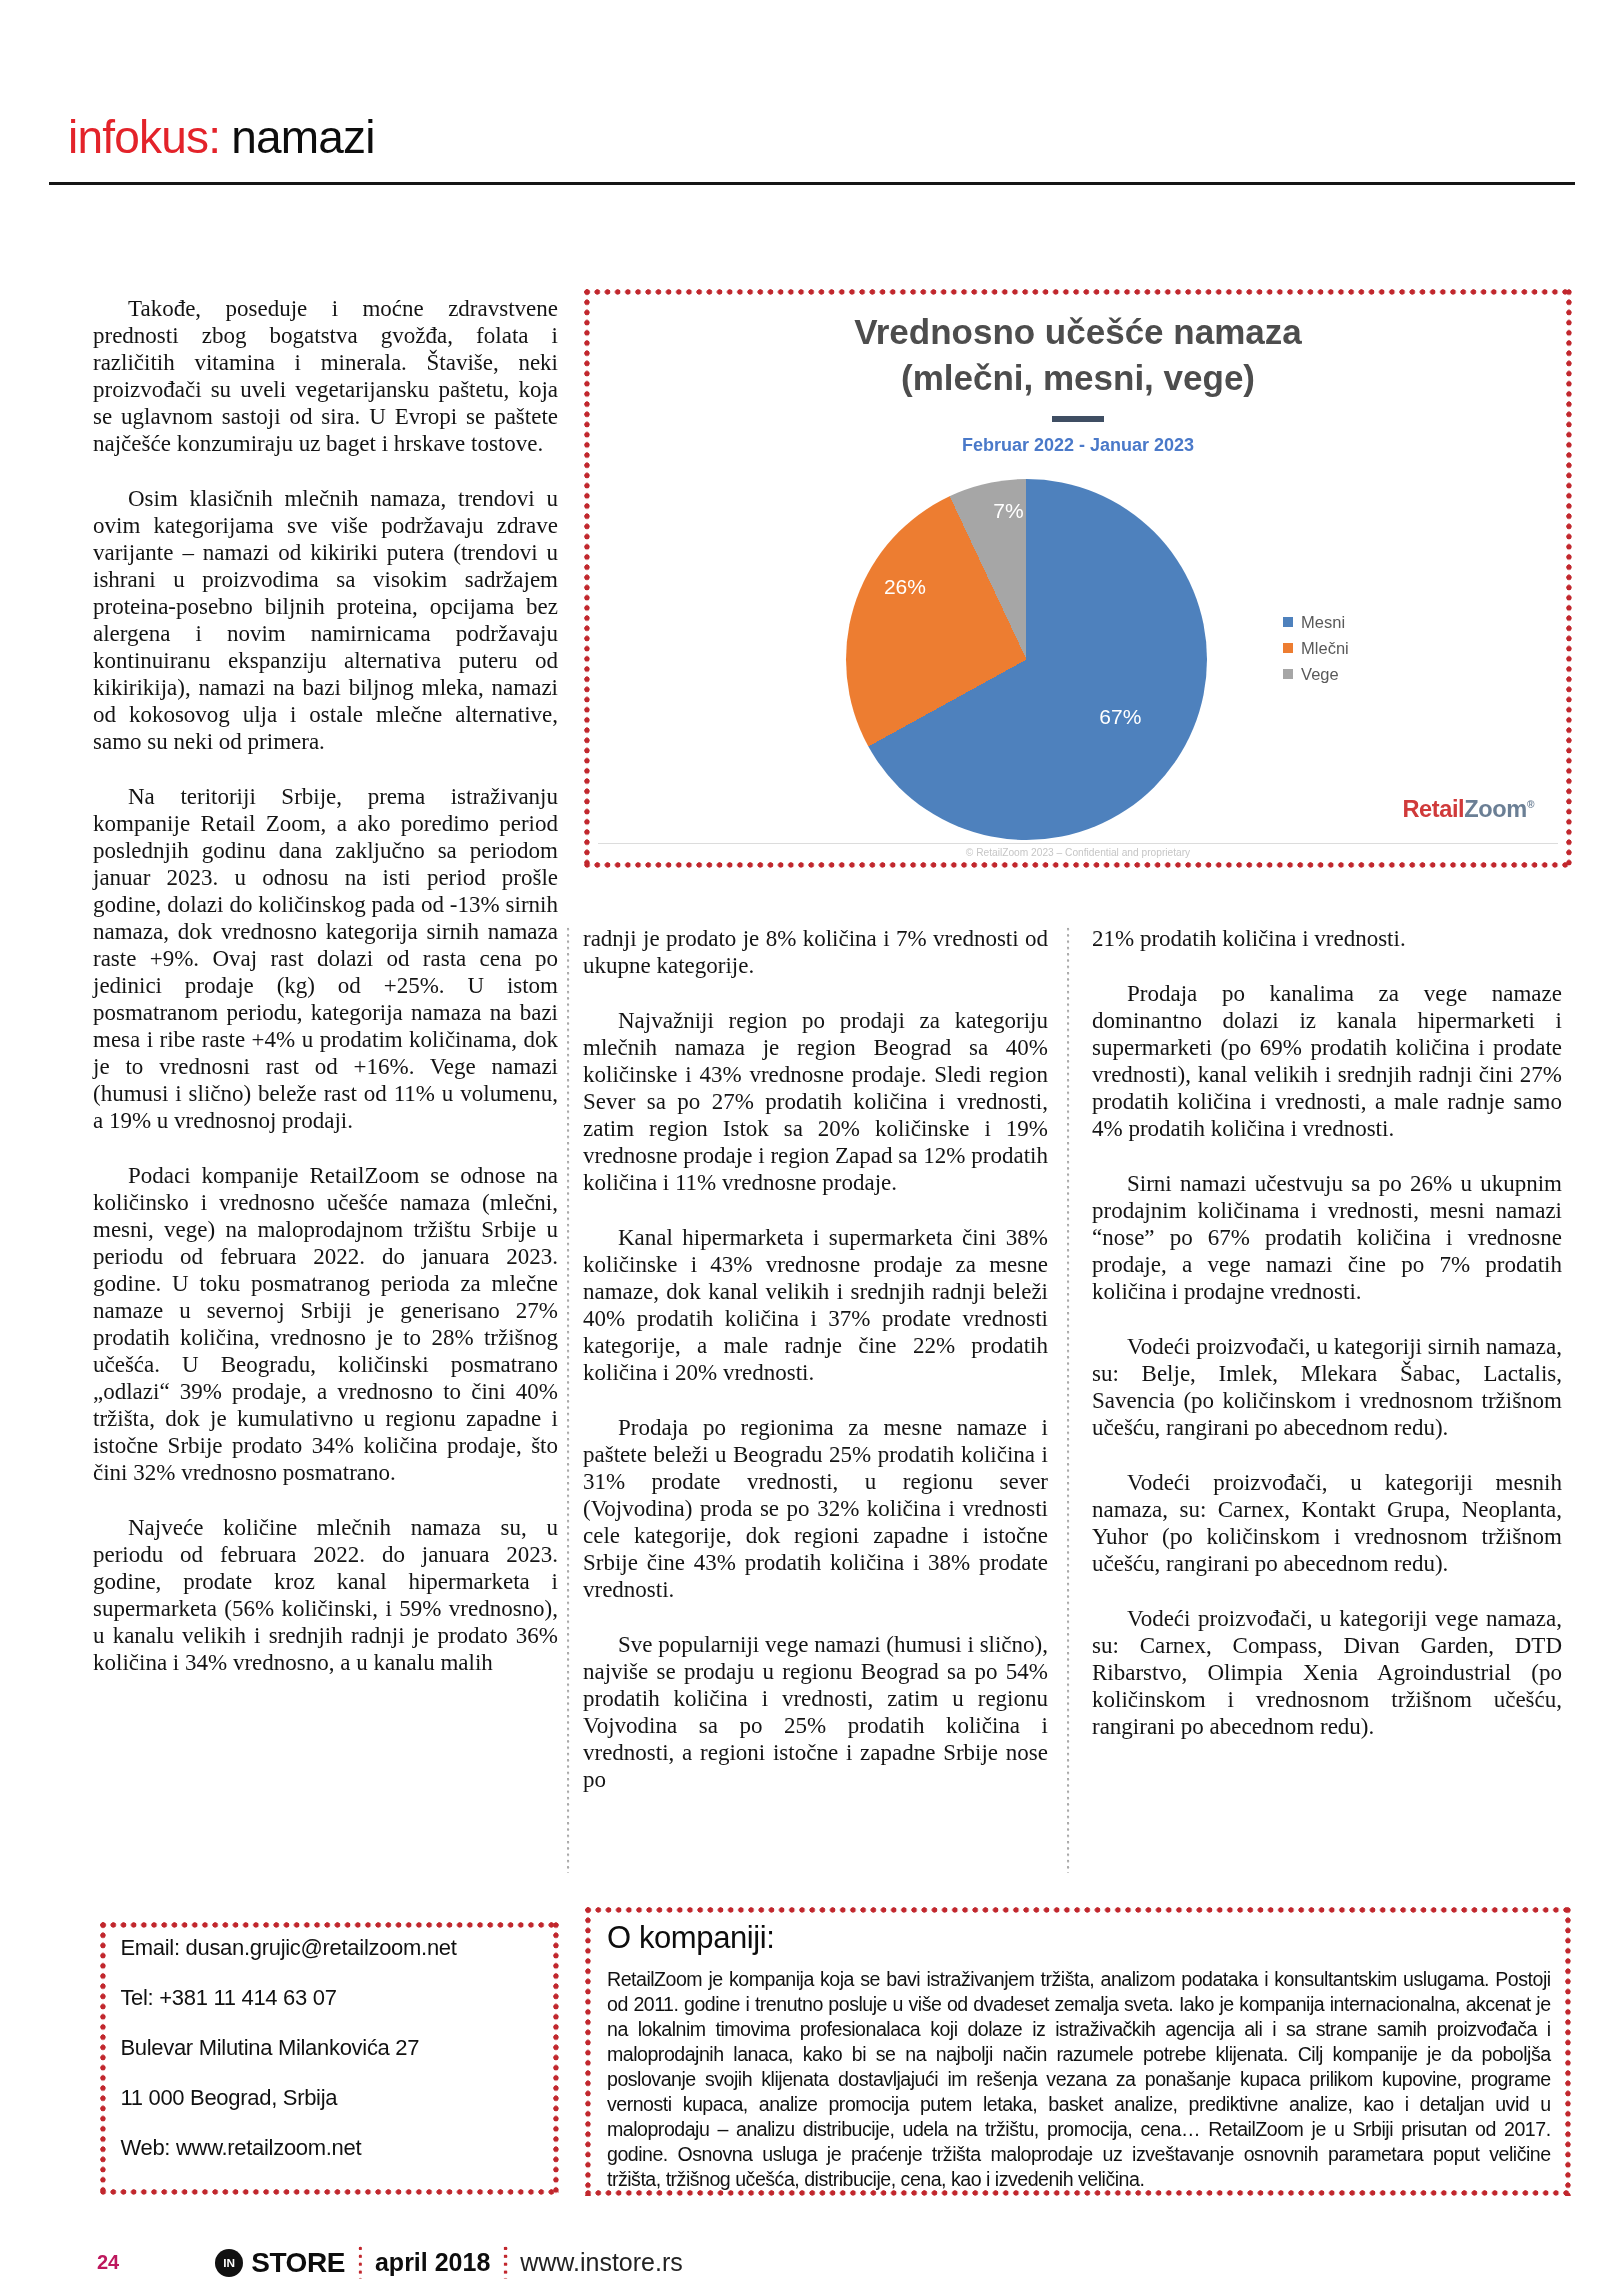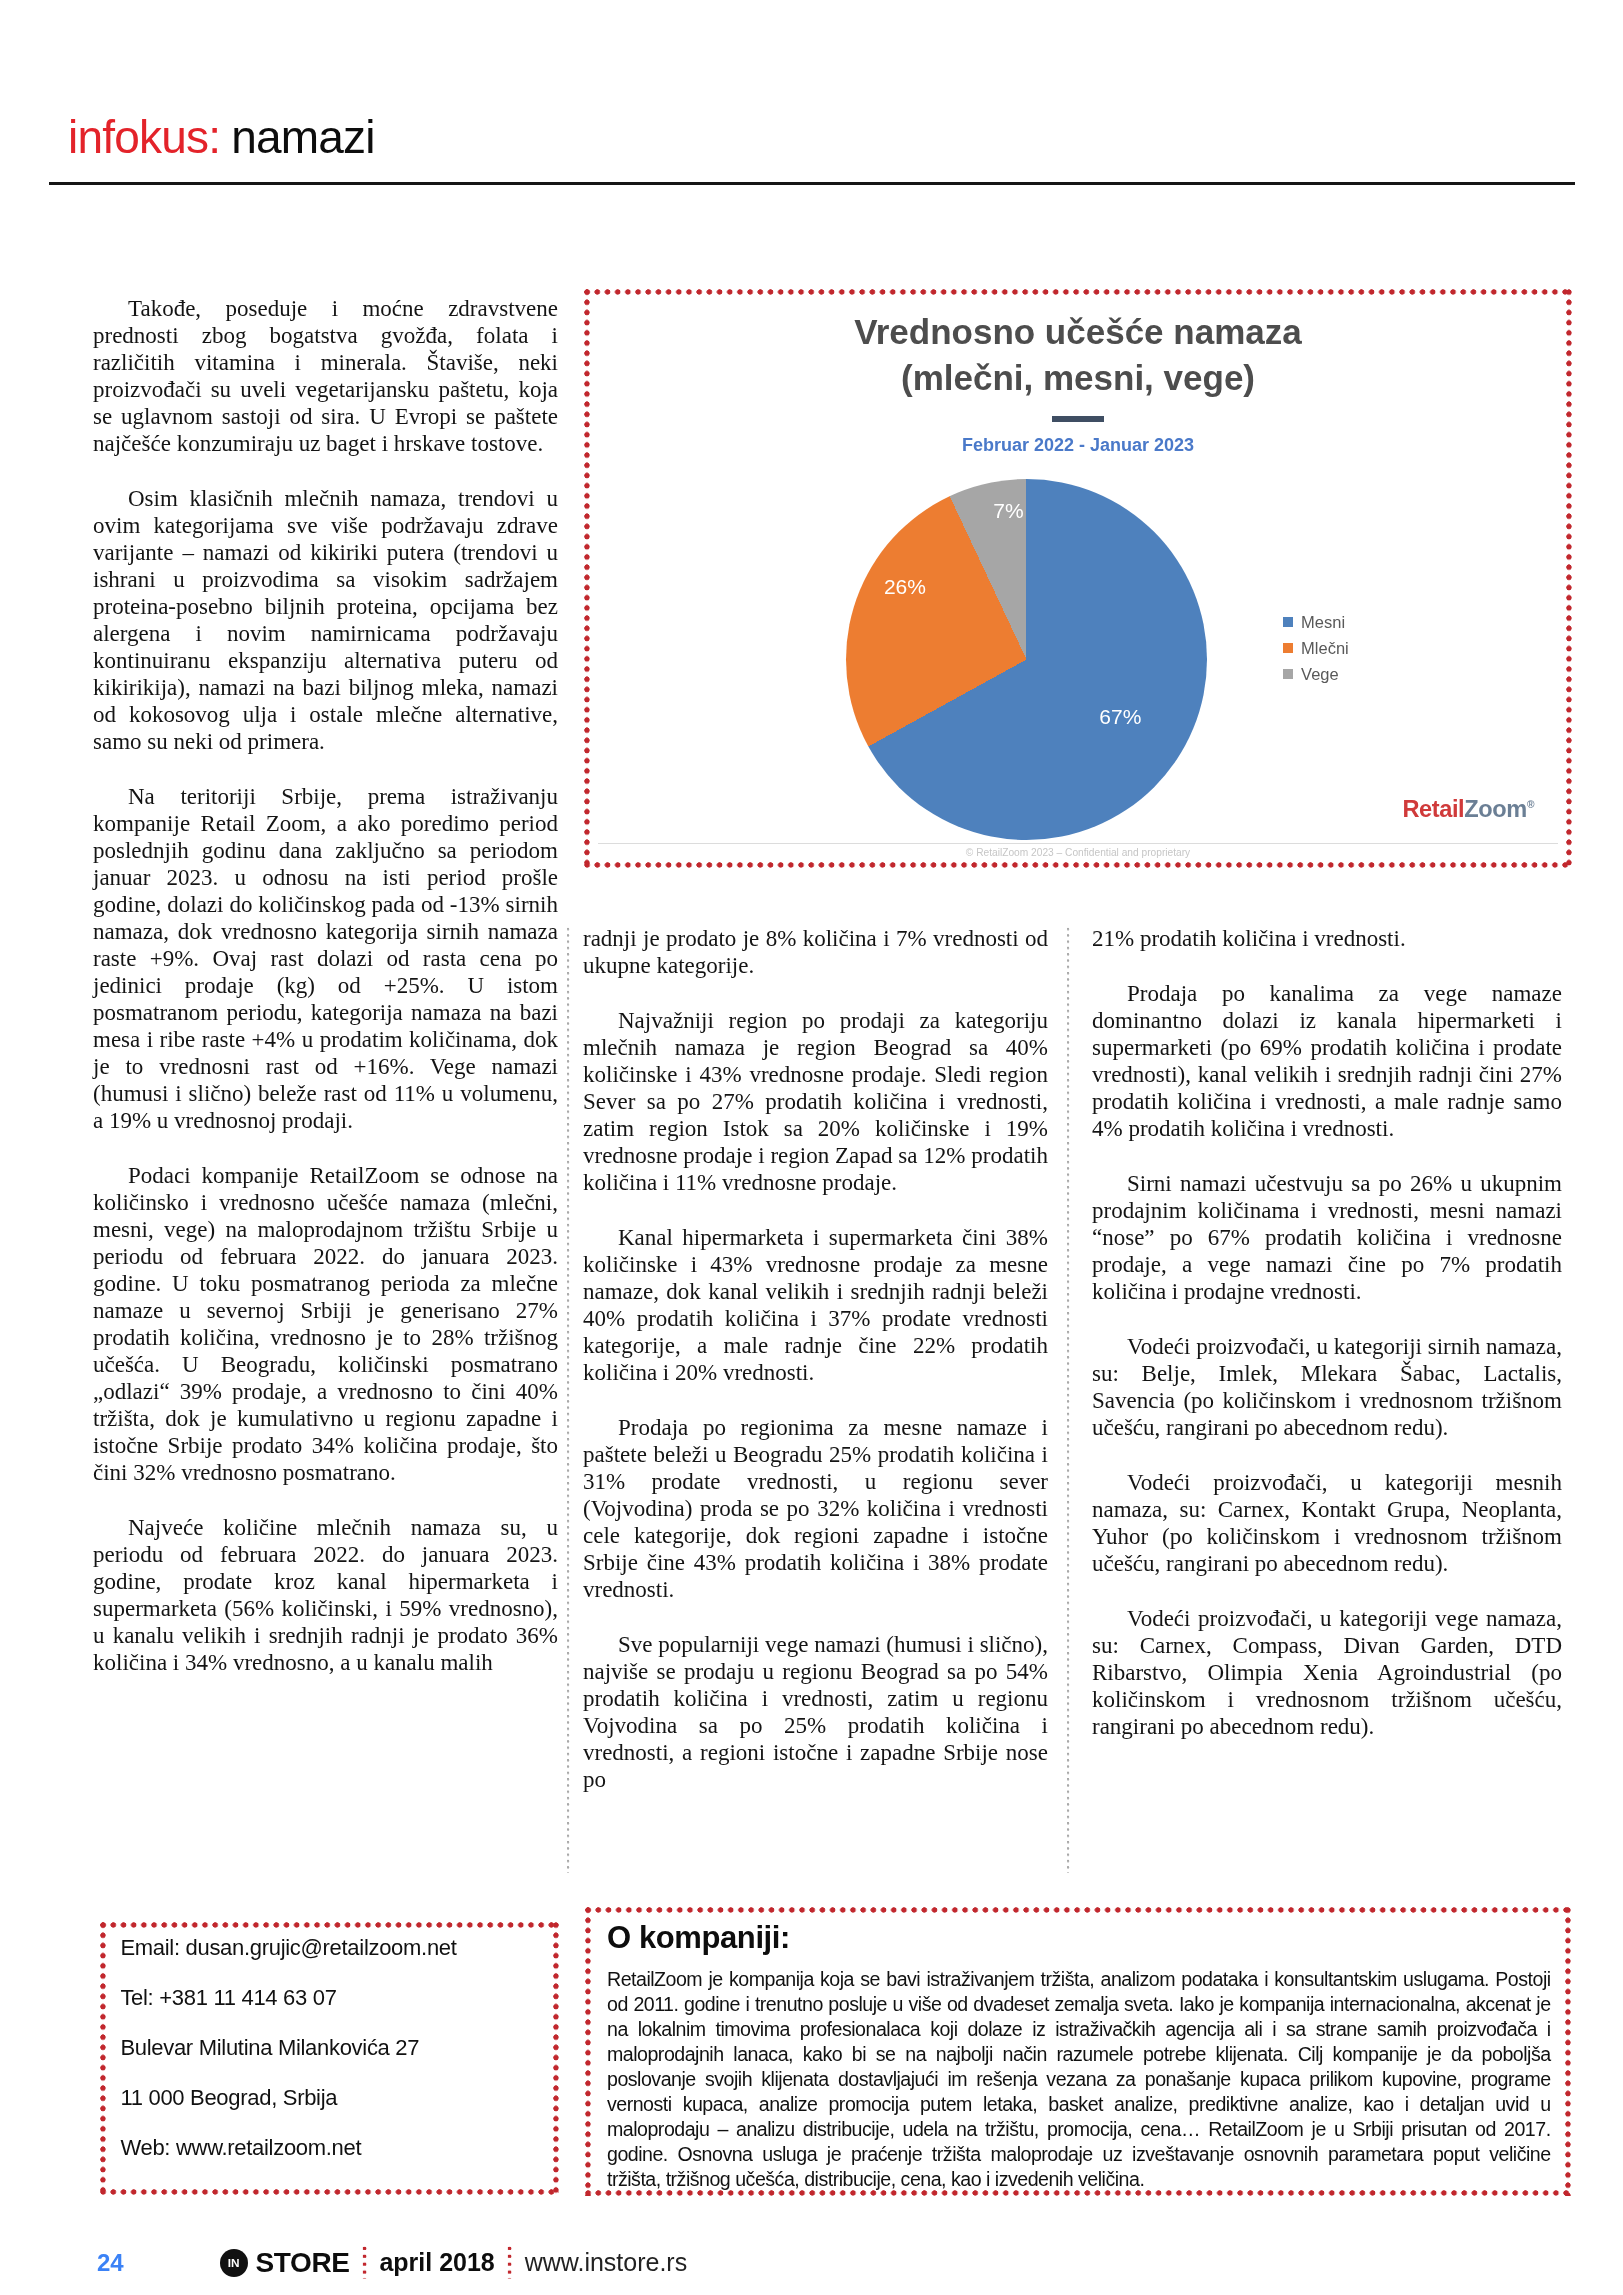--- a/index.html
+++ b/index.html
@@ -49,26 +49,26 @@
 
   
   #kontakt-panel{left:100px;top:1922px;width:459px;height:273px;font-family:"Liberation Sans","DejaVu Sans",sans-serif;}
   .k-inner{position:absolute;left:20.4px;top:12.6px;right:19px;}
   .k-title{font-size:33px;font-weight:700;letter-spacing:-0.8px;color:#0d0d0d;margin-bottom:17.3px;}
   .k-line{font-size:22px;letter-spacing:-0.3px;color:#111;margin-bottom:24px;white-space:nowrap;}
 
   
   #about-panel{left:585px;top:1907px;width:986px;height:289px;font-family:"Liberation Sans","DejaVu Sans",sans-serif;}
   .a-inner{position:absolute;left:22px;top:12.6px;right:20.4px;}
-  .a-title{font-size:31px;font-weight:700;letter-spacing:-0.4px;color:#0d0d0d;margin-bottom:11px;}
+  .a-title{font-size:31px;font-weight:400;letter-spacing:-0.4px;color:#0d0d0d;margin-bottom:11px;}
   .a-body{font-size:19.6px;line-height:25px;letter-spacing:-0.5px;color:#111;text-align:justify;}
 
   
   .footer{position:absolute;left:97px;top:2246px;display:flex;align-items:center;font-family:"Liberation Sans","DejaVu Sans",sans-serif;}
-  .f-page{font-size:24px;font-weight:700;color:#3b82f6;}
+  .f-page{font-size:20px;font-weight:700;color:#be185d;}
   .f-circle{margin-left:96px;width:28px;height:28px;border-radius:50%;background:#111;color:#fff;display:flex;align-items:center;justify-content:center;font-size:11.8px;font-weight:700;}
   .f-store{margin-left:7.9px;font-size:28px;font-weight:700;letter-spacing:-0.4px;color:#0d0d0d;}
   .fsep{width:4.7px;height:33px;margin:0 12.6px;background:radial-gradient(circle at 2.4px 2.4px,#c1272d 1.6px,transparent 2px);background-size:4.7px 7.9px;background-repeat:repeat-y;}
   .f-issue{font-size:25px;font-weight:700;color:#0d0d0d;}
   .f-web{font-size:25px;color:#222;}
 </style>
 </head>
 <body>
 
 <div>

